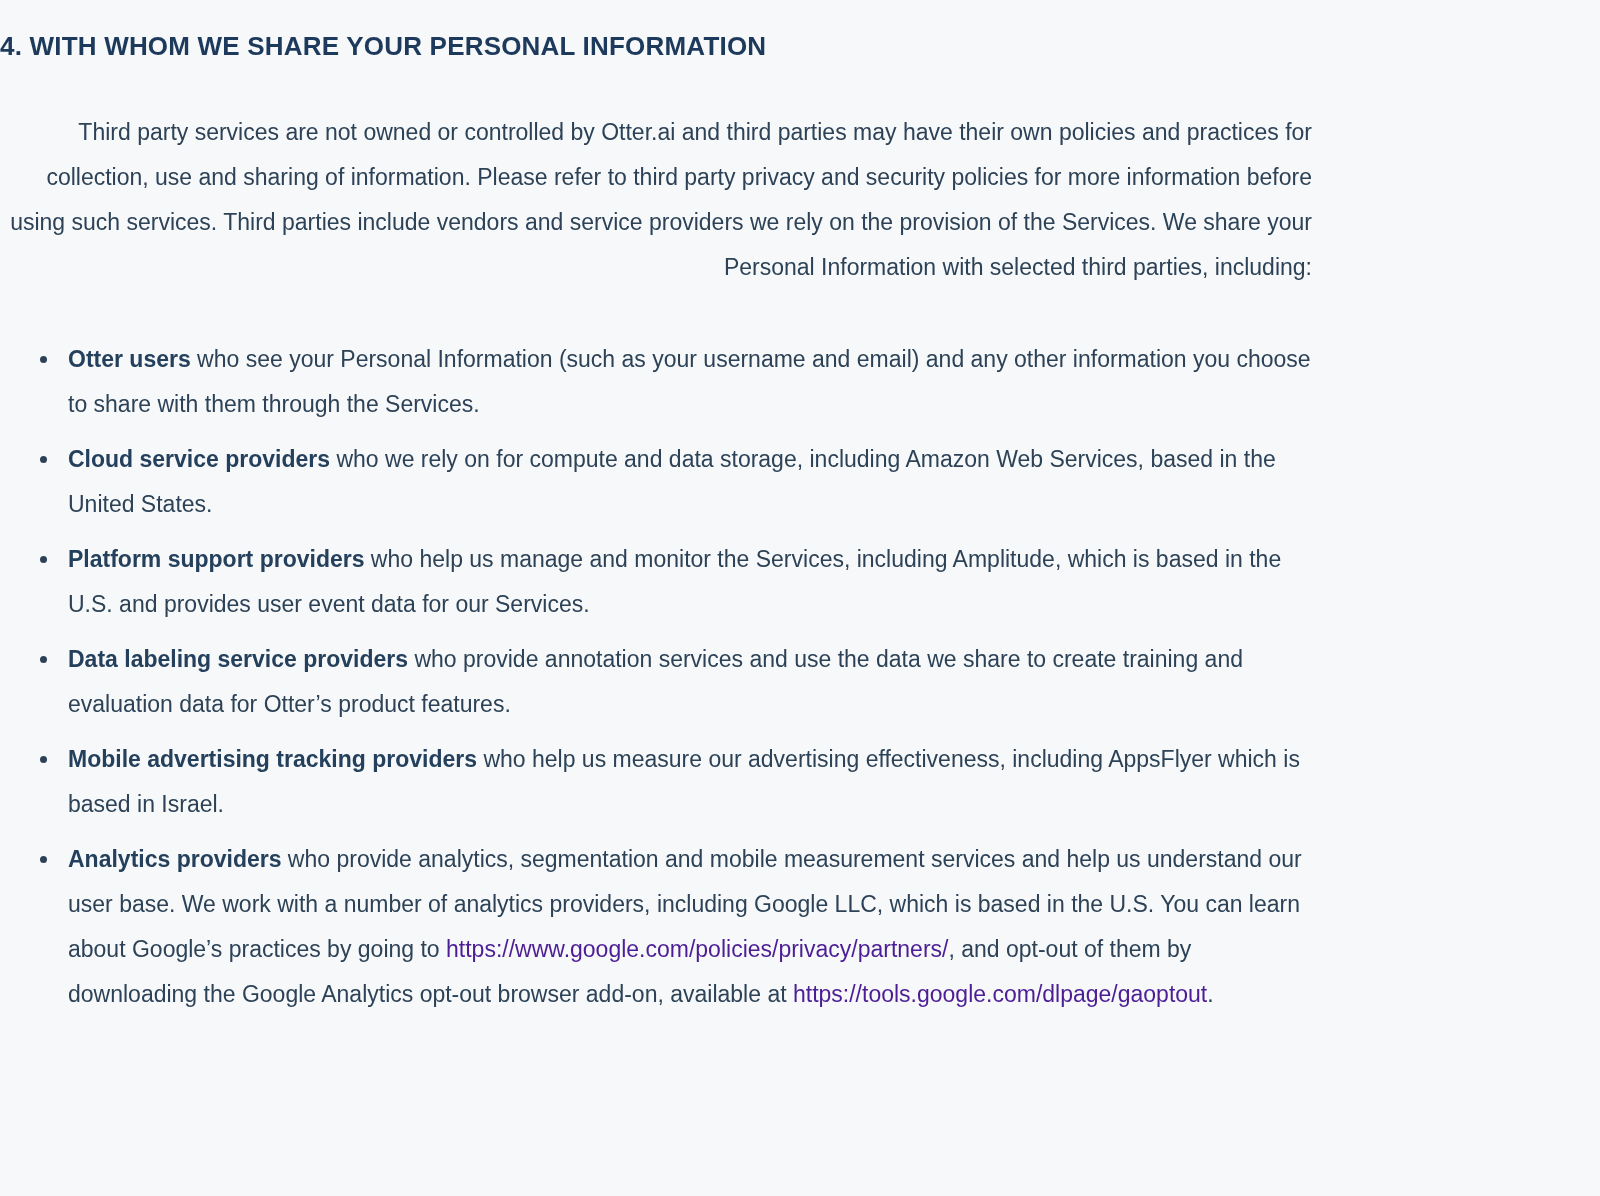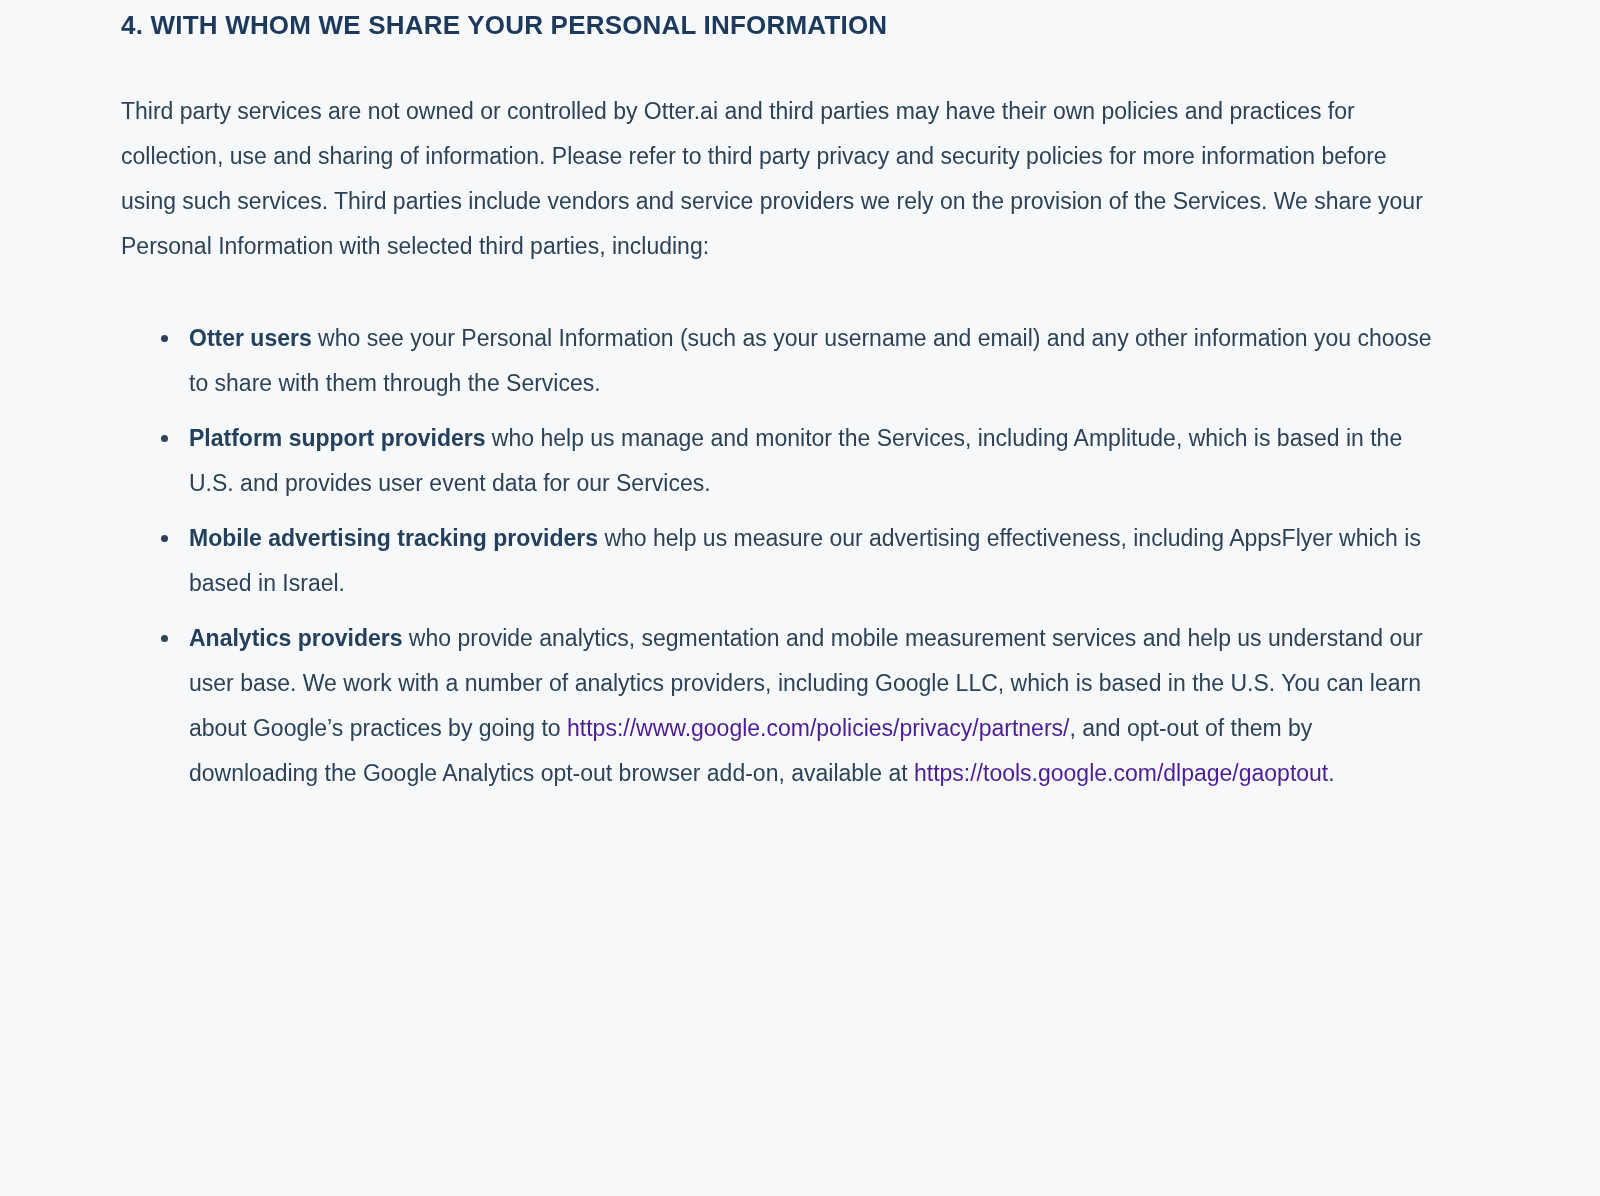--- a/index.html
+++ b/index.html
@@ -3,37 +3,37 @@
 <meta charset="utf-8">
 <style>
   html, body {
     margin: 0;
     padding: 0;
     background: #f6f8f9;
     font-family: "Liberation Sans", "DejaVu Sans", sans-serif;
   }
   .doc {
     width: 1312px;
-    margin-left: 121px;
-    padding-top: 9px;
+    padding-top: 30px;
     color: #2d4257;
   }
   h2.section-heading {
     margin: 0 0 47px 0;
     font-size: 26px;
     line-height: 33px;
     font-weight: bold;
     letter-spacing: 0.2px;
     color: #1d3a5c;
   }
   p.intro {
     margin: 0 0 47px 0;
     font-size: 23px;
     line-height: 45px;
     color: #2d4257;
+    text-align: right;
   }
   ul.third-party-list {
     list-style: none;
     margin: 0;
     padding: 0 0 0 40px;
   }
   ul.third-party-list li {
     position: relative;
     padding-left: 28px;
     margin: 0 0 10px 0;
@@ -66,22 +66,24 @@
 <body>
 
 <main class="doc">
   <h2 class="section-heading">4. WITH WHOM WE SHARE YOUR PERSONAL INFORMATION</h2>
 
   <p class="intro">Third party services are not owned or controlled by Otter.ai and third parties may have their own policies and practices for collection, use and sharing of information. Please refer to third party privacy and security policies for more information before using such services. Third parties include vendors and service providers we rely on the provision of the Services. We share your Personal Information with selected third parties, including:</p>
 
   <ul class="third-party-list">
     <li><strong class="lead">Otter users</strong><span> who see your Personal Information (such as your username and email) and any other information you choose to share with them through the Services.</span></li>
 
+    <li><strong class="lead">Cloud service providers</strong><span> who we rely on for compute and data storage, including Amazon Web Services, based in the United States.</span></li>
 
     <li><strong class="lead">Platform support providers</strong><span> who help us manage and monitor the Services, including Amplitude, which is based in the U.S. and provides user event data for our Services.</span></li>
 
+    <li><strong class="lead">Data labeling service providers</strong><span> who provide annotation services and use the data we share to create training and evaluation data for Otter’s product features.</span></li>
 
 
     <li><strong class="lead">Mobile advertising tracking providers</strong><span> who help us measure our advertising effectiveness, including AppsFlyer which is based in Israel.</span></li>
 
     <li><strong class="lead">Analytics providers</strong><span> who provide analytics, segmentation and mobile measurement services and help us understand our user base. We work with a number of analytics providers, including Google LLC, which is based in the U.S. You can learn about Google’s practices by going to </span><a class="doc-link" href="#">https://www.google.com/policies/privacy/partners/</a><span>, and opt-out of them by downloading the Google Analytics opt-out browser add-on, available at </span><a class="doc-link" href="#">https://tools.google.com/dlpage/gaoptout</a><span>.</span></li>
   </ul>
 </main>
 
 </body></html>

